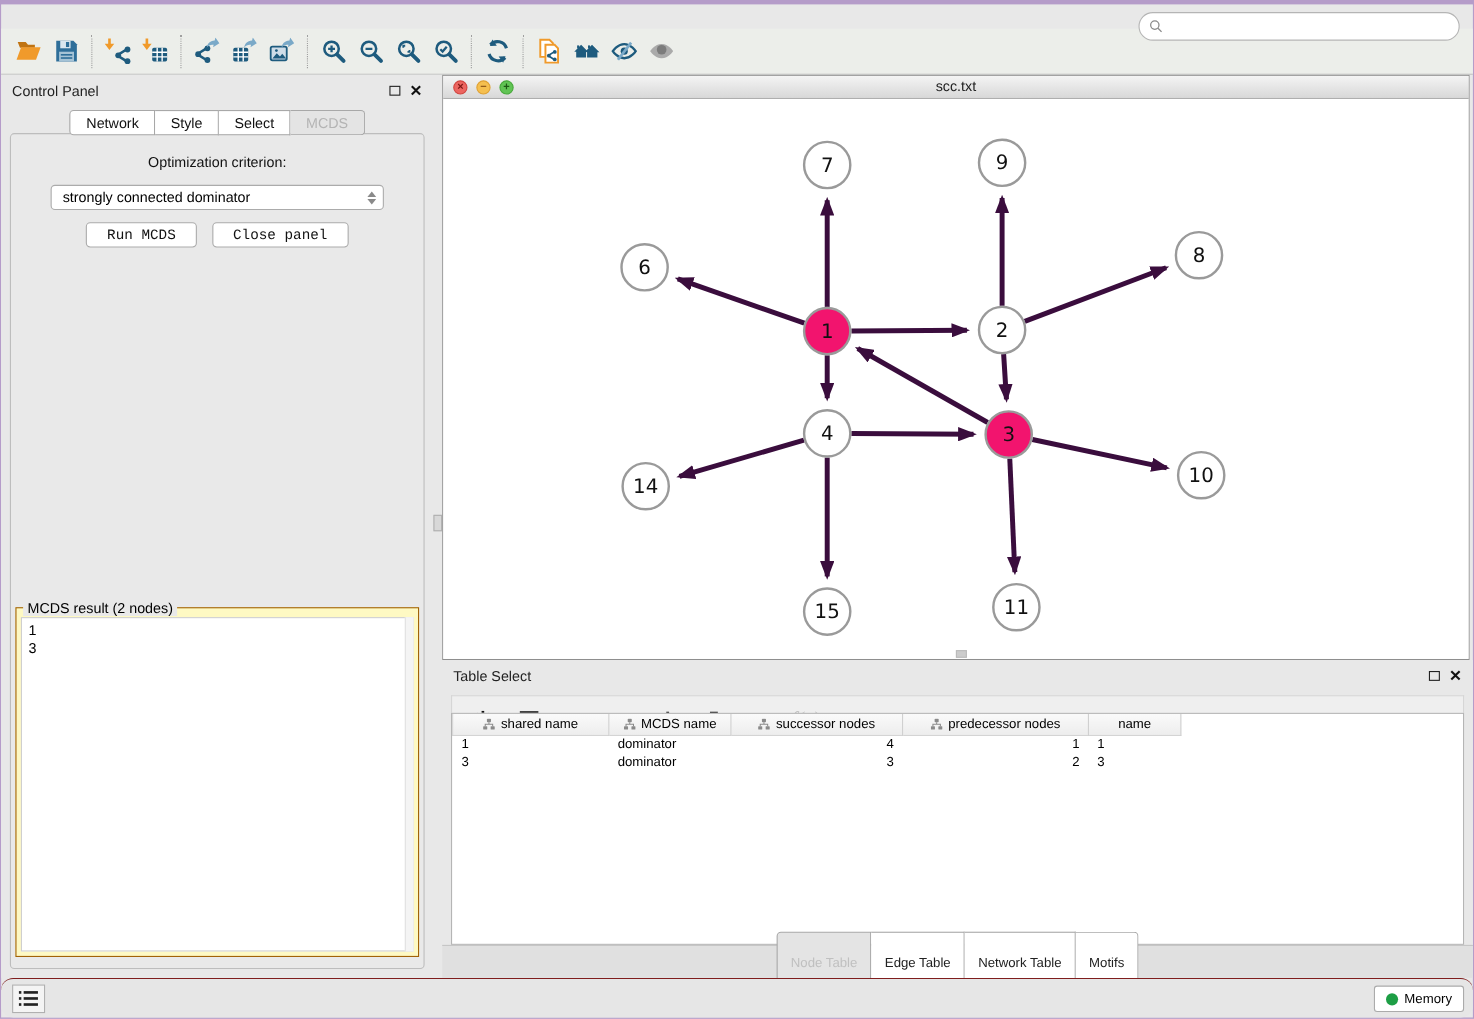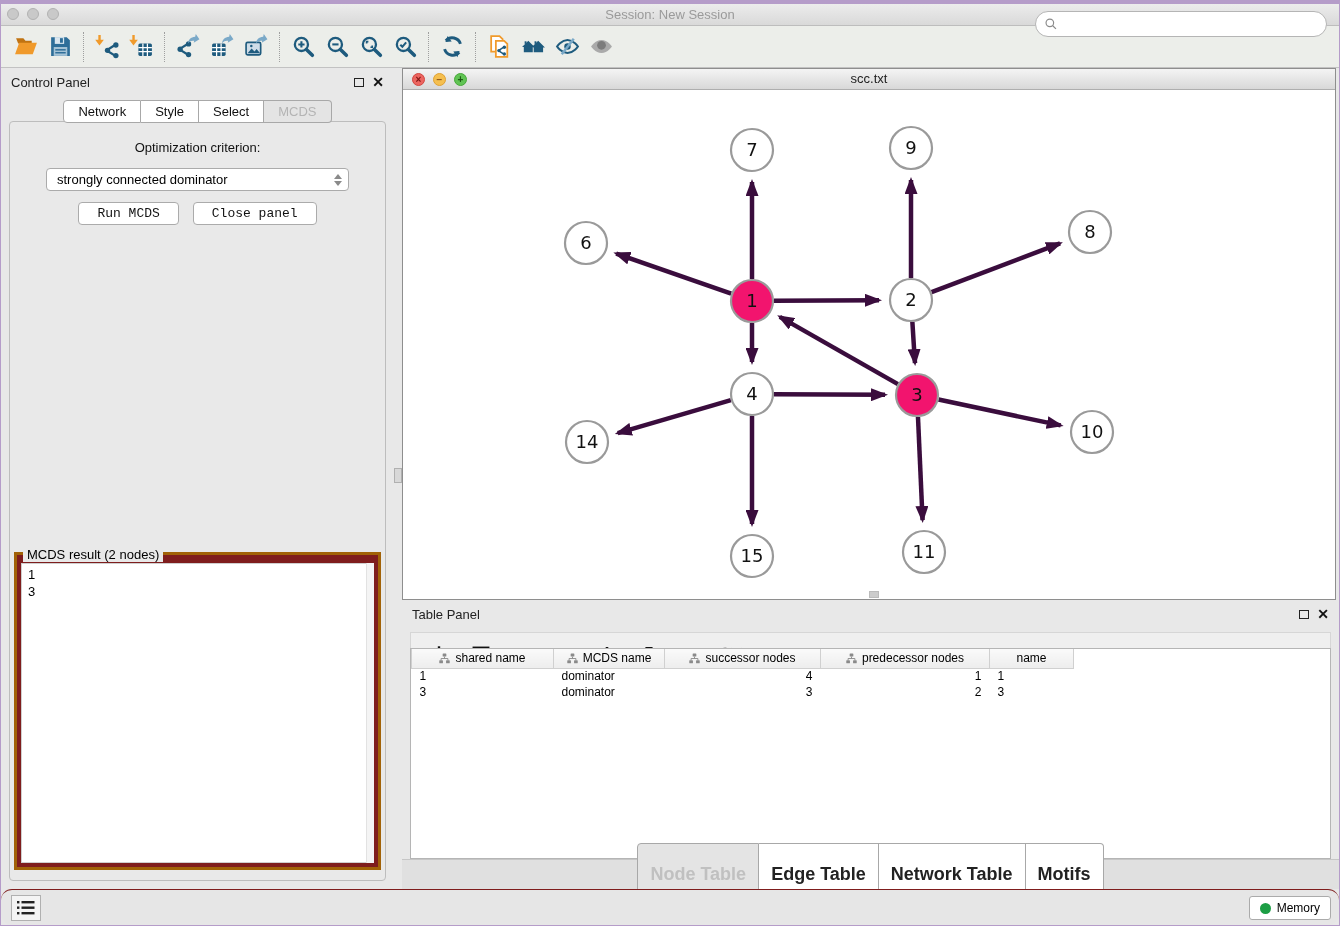--- a/index.html
+++ b/index.html
@@ -44,21 +44,21 @@
     border:1px solid #ababab; border-radius:4px; display:flex; align-items:center;
     padding:0 6px 0 10px; font-size:13px; }
   .dd-text { flex:1; }
   .dd-stepper { display:flex; flex-direction:column; gap:2px; align-items:center; }
   .dd-up { width:0; height:0; border-left:4px solid transparent; border-right:4px solid transparent; border-bottom:5px solid #8a8a8a; }
   .dd-down { width:0; height:0; border-left:4px solid transparent; border-right:4px solid transparent; border-top:5px solid #8a8a8a; }
   .cp-buttons { position:absolute; top:80px; left:0; right:0; display:flex; justify-content:center; gap:14px; }
   .aq-btn { background:#fff; border:1px solid #ababab; border-radius:4px; font-size:13px;
     padding:3px 18px; color:#111; font-family:Liberation Mono, monospace; }
   .result-box { position:absolute; left:4px; right:4px; top:430px; bottom:10px;
-    border:3px solid #a16207; background:#7f1d1d; }
+    border:1px solid #a16207; background:#fef9c3; }
   .result-legend { position:absolute; top:-8px; left:6px; background:#e9e9e9; padding:0 4px; font-size:13px; }
   .result-area { position:absolute; left:4px; right:4px; top:8px; bottom:4px; background:#fff;
     border:1px solid #cfcfcf; font-size:13px; padding:2px 0 0 6px; line-height:17px;
     white-space:pre-line; overflow:hidden; }
   .result-scroll { position:absolute; right:4px; top:8px; bottom:4px; width:8px; background:#f4f4f4; border-left:1px solid #e2e2e2; }
 
   
   .gutter { position:absolute; left:393px; width:8px; top:64px; bottom:36px; background:#e8e8e8; }
   .gutter-handle { position:absolute; left:0px; top:400px; width:8px; height:15px; background:#d8d8d8;
     border:1px solid #b0b0b0; }
@@ -88,49 +88,41 @@
   .tp-tablewrap { position:absolute; left:8px; right:8px; top:48px; bottom:30px; background:#fff;
     border:1px solid #b5b5b5; overflow:hidden; }
   table.datatable { border-collapse:collapse; font-size:12px; }
   .datatable th { background:linear-gradient(#fafafa,#ededed); border:1px solid #d0d0d0; border-top:none;
     font-weight:normal; height:19px; padding:0 4px; white-space:nowrap; }
   .th-inner { display:flex; align-items:center; justify-content:center; gap:5px; }
   .datatable td { height:16px; padding:0 8px; white-space:nowrap; }
   .td-num { text-align:right; }
   .tp-bottom { position:absolute; left:0; right:0; bottom:0; height:30px; background:#e0e0e0;
     border-top:1px solid #c6c6c6; display:flex; align-items:center; justify-content:center; }
-  .tp-tab { font-size:18px; font-weight:bold; padding:20px 12px; background:#fff; border:1px solid #a8a8a8;
+  .tp-tab { font-size:12px; font-weight:normal; padding:20px 12px; background:#fff; border:1px solid #a8a8a8;
     border-left:none; color:#222; }
   .tp-tab:first-child { border-left:1px solid #a8a8a8; border-radius:4px 0 0 4px; }
   .tp-tab:last-child { border-radius:0 4px 4px 0; }
   .tp-tab.selected { background:#e4e4e4; color:#c0c0c0; }
 
   
   .statusbar { position:absolute; left:0; right:0; bottom:0; height:36px; background:#e6e6e6;
     border-top:1px solid #7f1d1d;border-radius:11px; }
   .list-btn { position:absolute; left:10px; top:5px; width:30px; height:26px; background:#f4f4f4;
     border:1px solid #b0b0b0; display:flex; align-items:center; justify-content:center; }
   .memory-btn { position:absolute; right:8px; top:6px; height:24px; background:#fff;
     border:1px solid #ababab; border-radius:3px; display:flex; align-items:center; gap:6px;
     padding:0 10px; font-size:12px; }
   .mem-dot { width:11px; height:11px; border-radius:50%; background:#1d9e45; }
 </style>
 </head>
 <body>
 
 <div class="app">
 
-  <div class="titlebar">
-    <div class="tl-dots">
-      <div class="tl-dot"></div>
-      <div class="tl-dot"></div>
-      <div class="tl-dot"></div>
-    </div>
-    <div class="win-title">Session: New Session</div>
-  </div>
 
   <div class="toolbar" id="main-toolbar">
       <div class="tb-btn">
         <svg viewBox="0 0 24 24" width="25" height="25">
           <path d="M2 4h7l2 2.5h6V9H4z" fill="#c07312"></path>
           <path d="M1 19.5L5 8.5h17l-4 11z" fill="#f09a2b"></path>
         </svg>
       </div>
       <div class="tb-btn">
         <svg viewBox="0 0 24 24" width="25" height="25">
@@ -392,21 +384,21 @@
             <circle cx="521" cy="462" r="21" fill="#ffffff" stroke="#9a9a9a" stroke-width="2.2"></circle>
             <text x="521" y="468" text-anchor="middle" font-size="18" fill="#111111" font-family="DejaVu Sans, sans-serif">11</text>
           </g>
         </svg>
       <div class="net-resize"></div>
     </div>
   </div>
 
   <div class="table-panel">
     <div class="panel-head">
-      <div class="panel-title">Table Panel</div>
+      <div class="panel-title">Table Select</div>
       <div class="panel-head-icons">
         <span class="float-ic"></span>
         <span class="close-ic">✕</span>
       </div>
     </div>
     <div class="tp-toolbar" id="tp-toolbar">
         <div class="tp-btn">
           <svg viewBox="0 0 24 24" width="22" height="22">
             <g fill="#111">
               <rect x="10.7" y="2.5" width="2.6" height="19"></rect>

